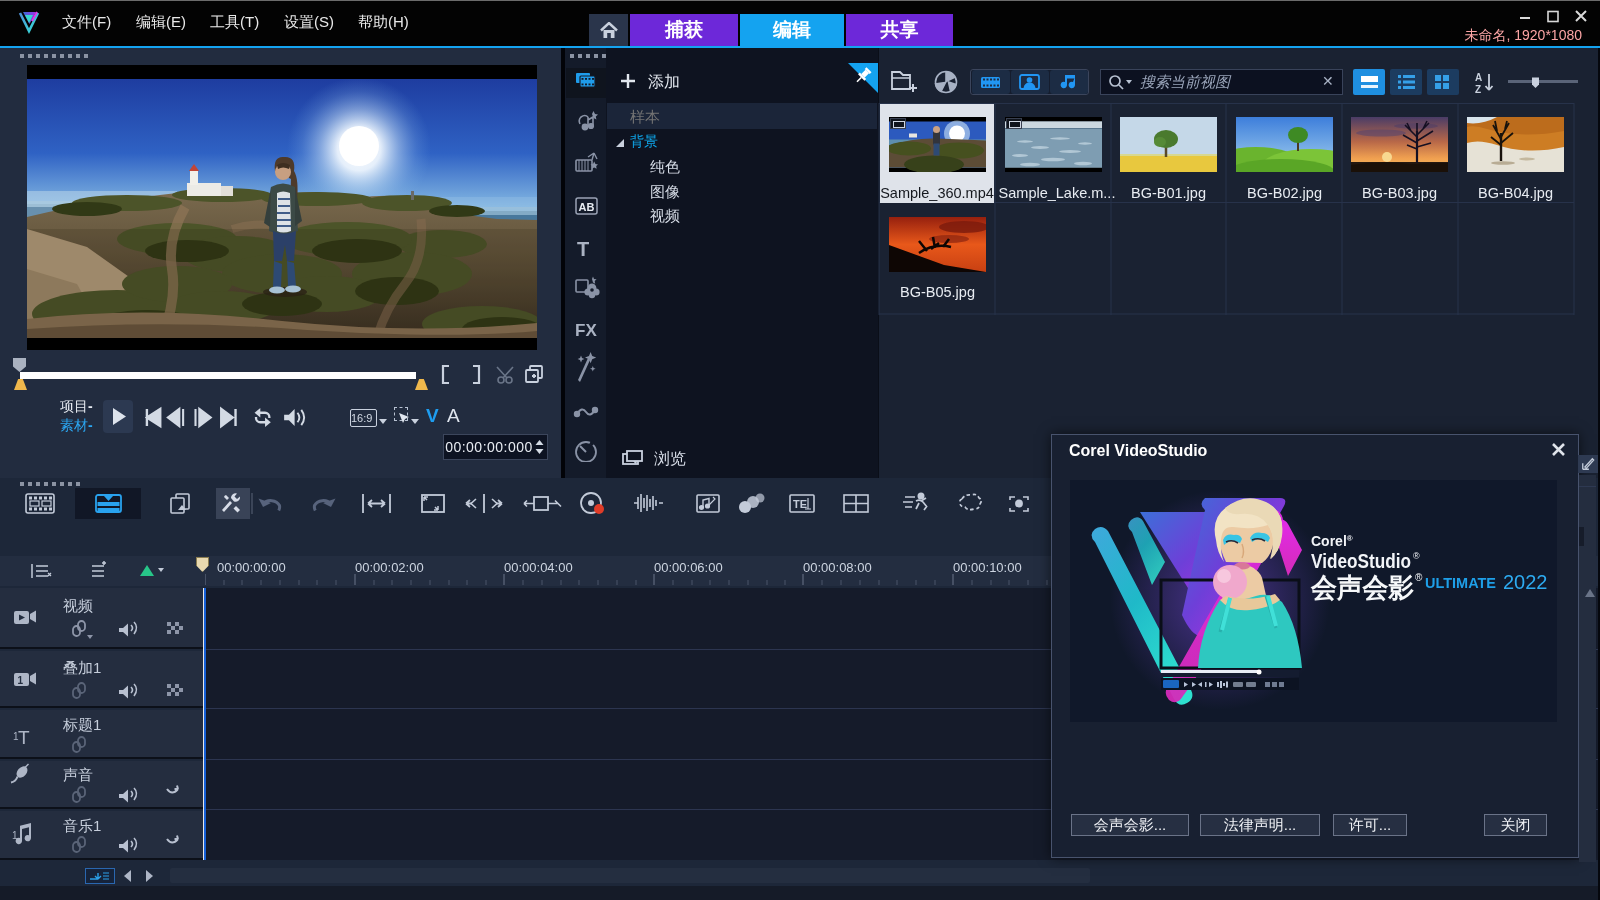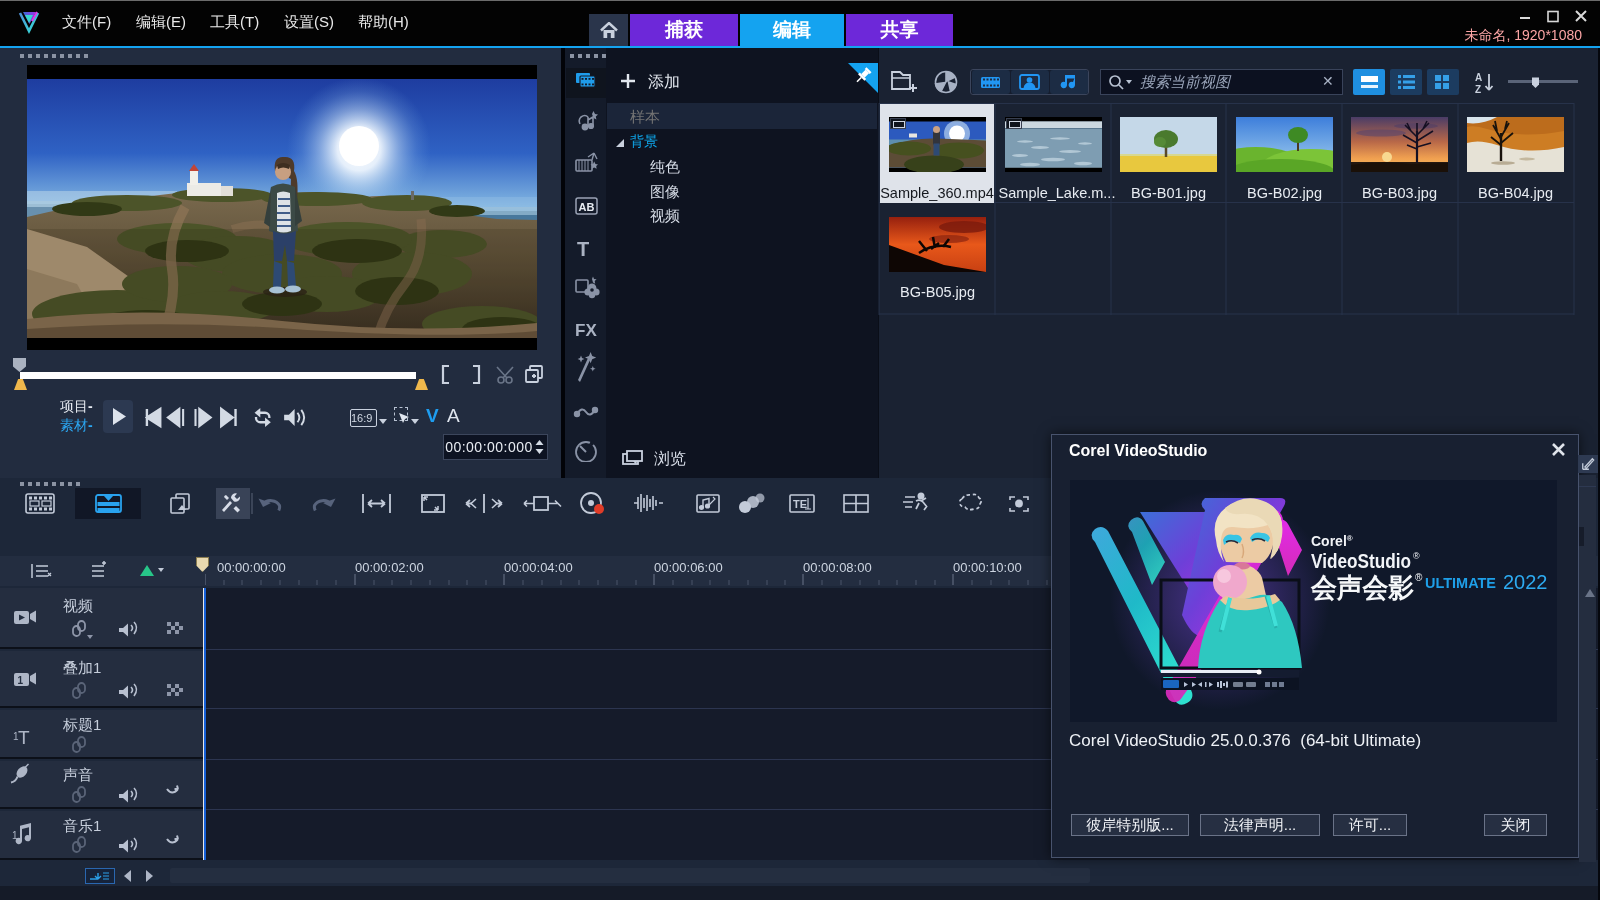--- a/index.html
+++ b/index.html
@@ -889,22 +889,21 @@
     <g transform="translate(241 0)">
       <text x="0" y="66" font-size="14" font-weight="bold" fill="#f2f4f8" font-family="Liberation Sans">Corel<tspan font-size="8" dy="-5">®</tspan></text>
       <text x="0" y="88" font-size="21" font-weight="bold" fill="#f2f4f8" font-family="Liberation Sans" textLength="100" lengthAdjust="spacingAndGlyphs">VideoStudio</text>
         <text x="102" y="79" font-size="9" fill="#f2f4f8" font-family="Liberation Sans">®</text>
       <text x="0" y="117" font-size="27" font-weight="bold" fill="#f6f8fa" font-family="Liberation Sans" textLength="103" lengthAdjust="spacingAndGlyphs">会声会影</text>
         <text x="104" y="101" font-size="10" fill="#f6f8fa" font-family="Liberation Sans">®</text>
       <text x="114" y="108" font-size="15" font-weight="bold" fill="#1e9fe8" font-family="Liberation Sans" textLength="71" lengthAdjust="spacingAndGlyphs">ULTIMATE</text>
       <text x="192" y="109" font-size="20" fill="#2daaf0" font-family="Liberation Sans">2022</text>
     </g>
   </svg>
-  <div class="abs" style="left:1069px;top:731px;color:#eef1f6;font-size:17px">Corel VideoStudio 25.0.0.376&nbsp; (64-bit Ultimate)</div>
-  <div class="abs dlgbtn" style="left:1071px;width:118px">彼岸特别版...</div>
+  <div class="abs dlgbtn" style="left:1071px;width:118px">会声会影...</div>
   <div class="abs dlgbtn" style="left:1200px;width:120px">法律声明...</div>
   <div class="abs dlgbtn" style="left:1333px;width:74px">许可...</div>
   <div class="abs dlgbtn" style="left:1484px;width:63px">关闭</div>
 
   <div class="abs" style="left:1578px;top:455px;width:20px;height:18px;background:#2e3a52"></div>
   <svg class="abs" style="left:1581px;top:457px" width="14" height="14" viewBox="0 0 16 16">
       <path d="M2 14 V7 M2 14 H9 M4.5 11.5 L13 2 l1.5 1.5 -8.5 9.5 Z" stroke="#c3cbd9" stroke-width="1.5" fill="none"></path>
     </svg>
   <div class="abs" style="left:1579px;top:475px;width:17px;height:387px;background:#242d3f"></div>
   <div class="abs" style="left:1579px;top:486px;width:17px;height:1px;background:#2e3952"></div>

